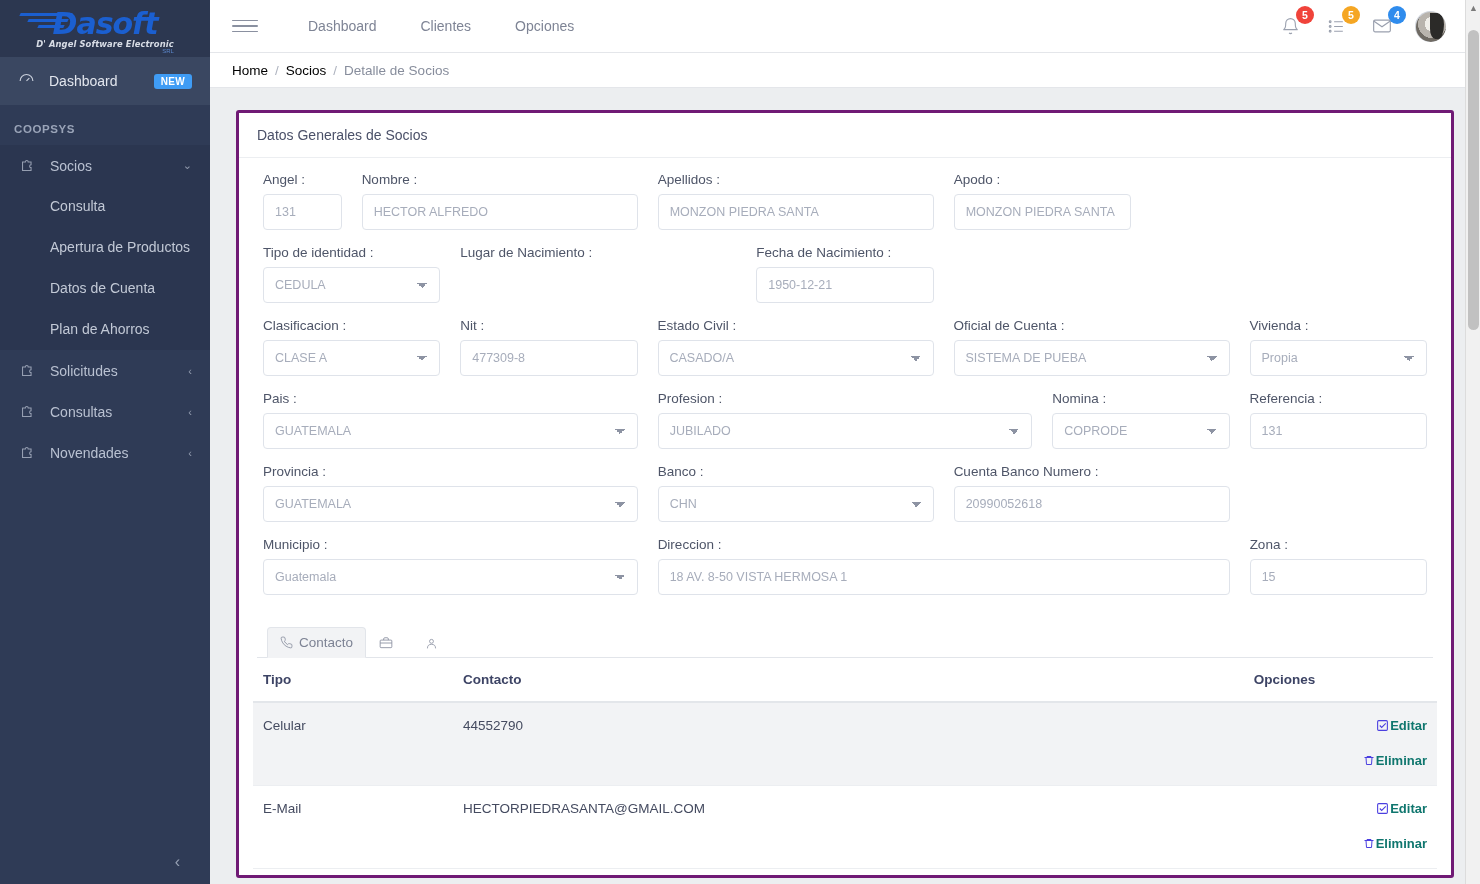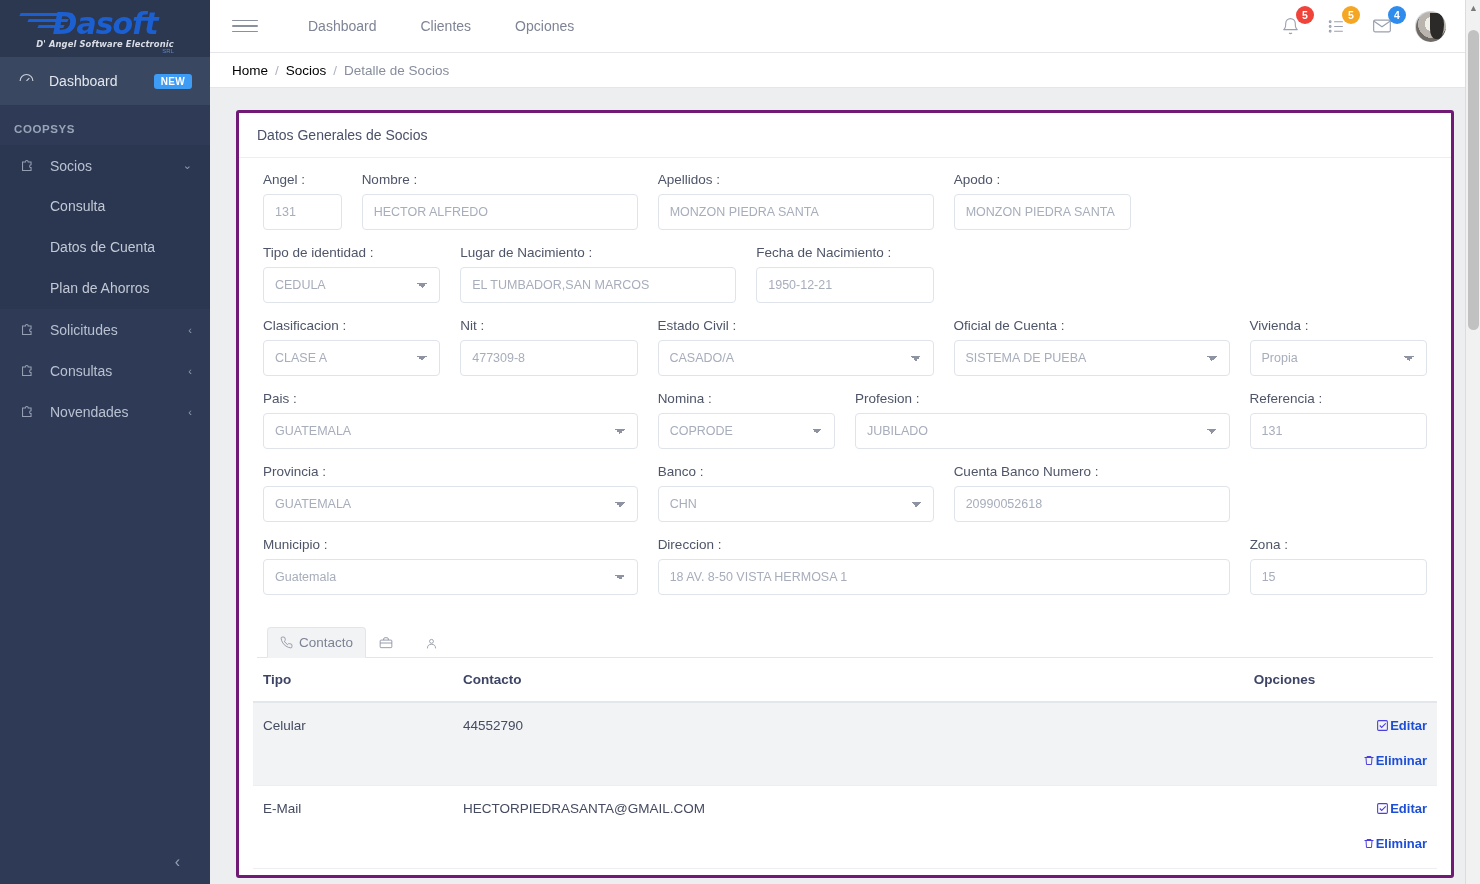--- a/index.html
+++ b/index.html
@@ -184,21 +184,21 @@
     text-align:left; font-size:13.5px; color:#3d4465; font-weight:bold;
     padding:14px 10px; border-bottom:2px solid #e3e6ea;
   }
   table.ctbl td {
     font-size:13.5px; color:#454b60; padding:15px 10px; vertical-align:top;
     border-bottom:1px solid #eceef1;
   }
   tr.shaded td { background:#f2f3f5; }
   td.opt { text-align:right; padding-right:0; width:215px; }
   .optlink {
-    display:block; color:#1d4ed8; font-weight:bold; font-size:13px;
+    display:block; color:#0f766e; font-weight:bold; font-size:13px;
     text-decoration:none; cursor:pointer; margin-bottom:20px;
     white-space:nowrap;
   }
   .optlink:last-child { margin-bottom:2px; }
   .optlink svg { vertical-align:-2px; margin-right:1px; }
 
   
   .pagescroll {
     position:absolute; right:0; top:0; width:15px; height:884px;
     background:#f1f1f1; border-left:1px solid #dcdcdc;
@@ -250,20 +250,21 @@
       <div class="nav-item">
         <span class="ico">
           <svg width="17" height="17" viewBox="0 0 24 24" fill="none" stroke="#b9c1d1" stroke-width="1.5">
             <path d="M5 7h4a2 2 0 1 1 4 0h4v4a2 2 0 1 0 0 4v4H5z"></path>
           </svg>
         </span>
         <span class="label">Socios</span>
         <span class="caret">⌄</span>
       </div>
       <div class="nav-sub">Consulta</div>
+      <div class="nav-sub">Apertura de Productos</div>
       <div class="nav-sub">Datos de Cuenta</div>
       <div class="nav-sub">Plan de Ahorros</div>
     </div>
 
     <div class="nav-item">
       <span class="ico">
         <svg width="17" height="17" viewBox="0 0 24 24" fill="none" stroke="#b9c1d1" stroke-width="1.5">
             <path d="M5 7h4a2 2 0 1 1 4 0h4v4a2 2 0 1 0 0 4v4H5z"></path>
           </svg>
       </span>
@@ -380,21 +381,20 @@
 
           <div class="row">
             <div class="fld" style="width:16.66%">
               <label class="lbl">Tipo de identidad :</label>
               <select class="ctrl">
                 <option>CEDULA</option>
               </select>
             </div>
             <div class="fld" style="width:25%">
               <label class="lbl">Lugar de Nacimiento :</label>
-              <input class="ctrl" placeholder="EL TUMBADOR,SAN MARCOS" style="">
             </div>
             <div class="fld" style="width:16.66%">
               <label class="lbl">Fecha de Nacimiento :</label>
               <input class="ctrl" placeholder="1950-12-21" style="">
             </div>
           </div>
 
           <div class="row">
             <div class="fld" style="width:16.66%">
               <label class="lbl">Clasificacion :</label>
@@ -426,30 +426,30 @@
             </div>
           </div>
 
           <div class="row">
             <div class="fld" style="width:33.33%">
               <label class="lbl">Pais :</label>
               <select class="ctrl">
                 <option>GUATEMALA</option>
               </select>
             </div>
-            <div class="fld" style="width:16.66%">
-              <label class="lbl">Nomina :</label>
-              <select class="ctrl">
-                <option>COPRODE</option>
-              </select>
-            </div>
             <div class="fld" style="width:33.33%">
               <label class="lbl">Profesion :</label>
               <select class="ctrl">
                 <option>JUBILADO</option>
+              </select>
+            </div>
+            <div class="fld" style="width:16.66%">
+              <label class="lbl">Nomina :</label>
+              <select class="ctrl">
+                <option>COPRODE</option>
               </select>
             </div>
             <div class="fld" style="width:16.66%">
               <label class="lbl">Referencia :</label>
               <input class="ctrl" placeholder="131" style="">
             </div>
           </div>
 
           <div class="row">
             <div class="fld" style="width:33.33%">

